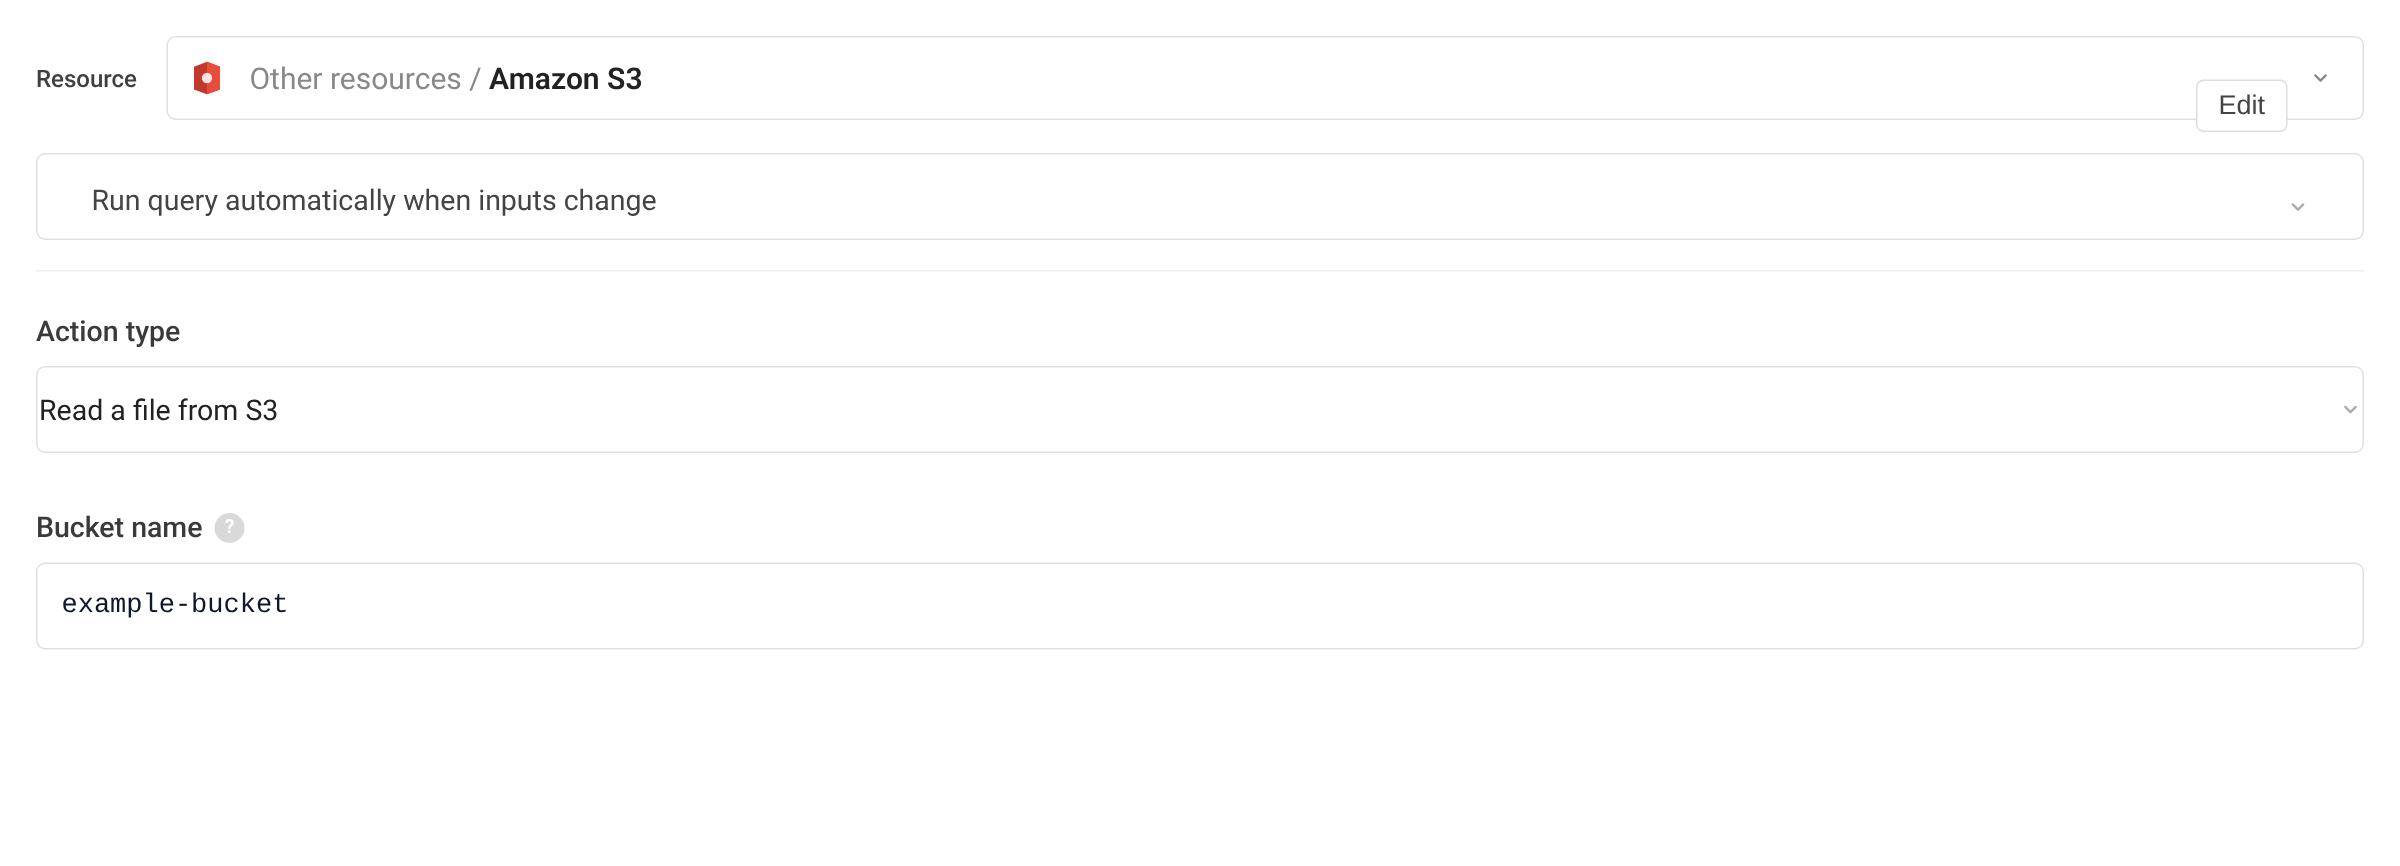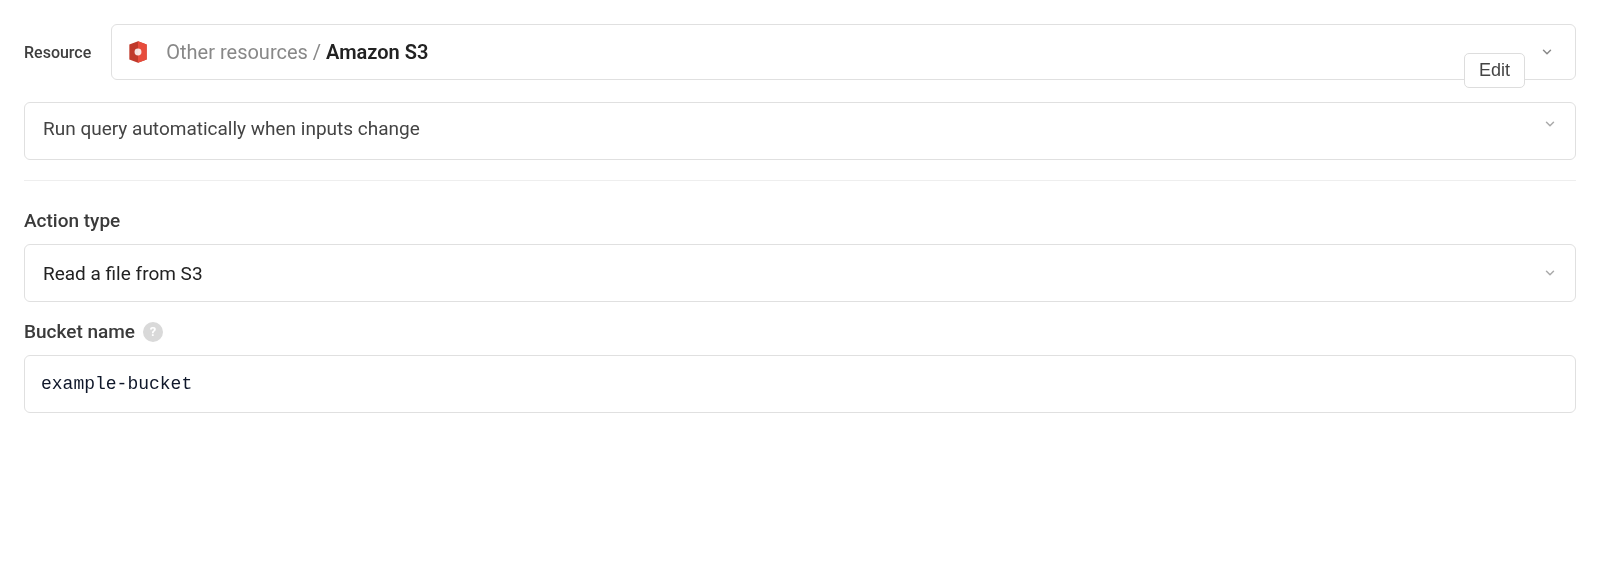--- a/index.html
+++ b/index.html
@@ -73,39 +73,39 @@
       display: flex;
       align-items: center;
       justify-content: center;
       cursor: pointer;
       color: #888;
       background: transparent;
       border: none;
     }
     .run-mode-select {
       display: flex;
-      align-items: flex-start;
+      align-items: flex-end;
       justify-content: space-between;
       border: 1px solid #e0e0e0;
       border-radius: 6px;
-      padding: 14px 18px;
+      padding: 14px 36px;
       width: 100%;
       height: 58px;
       font-size: 19px;
       color: #444;
       cursor: pointer;
       margin-bottom: 20px;
     }
     .divider {
       border: none;
       border-top: 1px solid #eee;
       margin-bottom: 28px;
     }
     .field-group {
-      margin-bottom: 18px;
+      margin-bottom: 38px;
     }
     .field-label {
       font-size: 19px;
       color: #3a3a3a;
       font-weight: 500;
       margin-bottom: 12px;
       display: flex;
       align-items: center;
       gap: 8px;
     }
@@ -120,21 +120,21 @@
       display: inline-flex;
       align-items: center;
       justify-content: center;
     }
     .select-box {
       display: flex;
       align-items: center;
       justify-content: space-between;
       border: 1px solid #e0e0e0;
       border-radius: 6px;
-      padding: 14px 18px;
+      padding: 14px 1px;
       width: 100%;
       height: 58px;
       font-size: 19px;
       color: #222;
       cursor: pointer;
     }
     .text-input {
       border: 1px solid #e0e0e0;
       border-radius: 6px;
       padding: 14px 16px;

